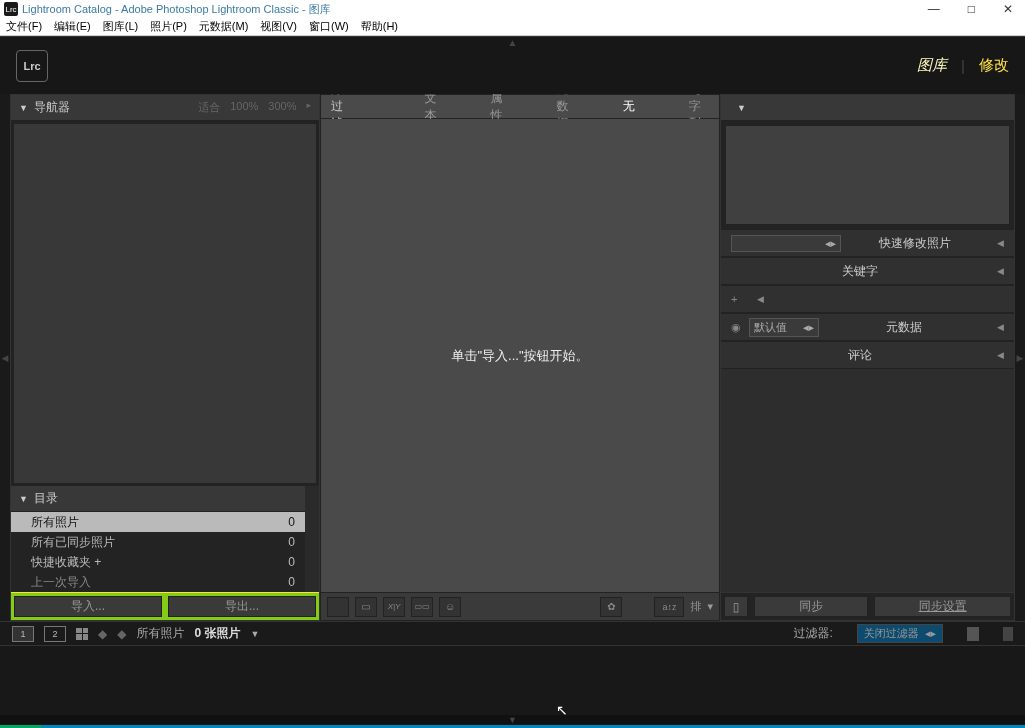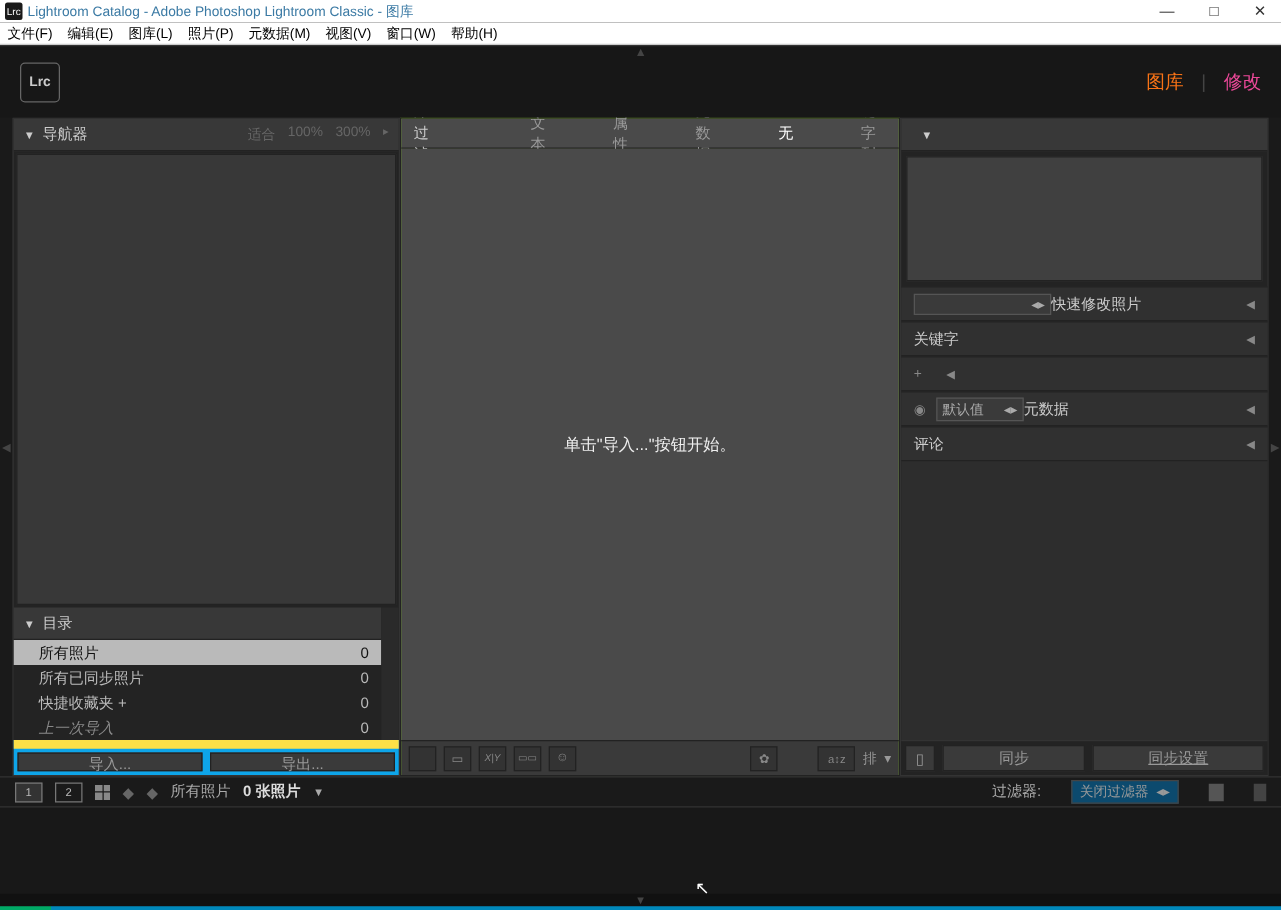--- a/index.html
+++ b/index.html
@@ -17,47 +17,47 @@
 .main { height: calc(728px - 18px - 18px); background: #1a1a1a; display: flex; flex-direction: column; }
 
 .topbar { height: 58px; background: #171717; border-top: 1px solid #333; display: flex; align-items: center; padding: 0 16px; position: relative; }
 .topbar .collapse-tri { position: absolute; top: 0; left: 50%; transform: translateX(-50%); color: #444; font-size: 10px; }
 .logo { width: 32px; height: 32px; border: 1px solid #666; border-radius: 4px; display: flex; align-items: center; justify-content: center; color: #ccc; font-size: 11px; font-weight: bold; margin-right: 12px; }
 .brand { display: flex; flex-direction: column; }
 .brand .line1 { font-size: 10px; color: #888; }
 .brand .line2 { font-size: 16px; color: #999; }
 .brand .line2 .drop { font-size: 10px; margin-left: 6px; }
 .modules { margin-left: auto; display: flex; gap: 14px; align-items: center; font-size: 15px; }
-.modules .mod-active { color: #f97316; }
-.modules .mod-inactive { color: #ec4899; }
+.modules .mod-active { color: #fef9c3; font-style: italic; }
+.modules .mod-inactive { color: #fde047; }
 .modules .sep { color: #444; }
 
 .workspace { flex: 1; display: flex; background: #1a1a1a; min-height: 0; }
 .side-handle { width: 10px; background: #1a1a1a; display: flex; align-items: center; justify-content: center; color: #444; font-size: 9px; }
 
 .left-panel, .right-panel { width: 310px; background: #232323; display: flex; flex-direction: column; border: 1px solid #333; }
 .right-panel { width: 295px; }
 .panel-header { height: 26px; background: #383838; display: flex; align-items: center; padding: 0 8px; color: #ccc; border-bottom: 1px solid #222; }
 .panel-header .tri { margin-right: 6px; font-size: 9px; }
 .panel-header .title { flex: 1; }
 .panel-header .opts { display: flex; gap: 10px; color: #666; font-size: 11px; }
 .panel-header .opts .right-tri { font-size: 9px; }
 
 .nav-body { flex: 1; background: #383838; border: 1px solid #222; margin: 2px; }
 .scroll-stub { width: 14px; background: #2a2a2a; }
 
 .catalog-list { background: #232323; }
 .catalog-item { height: 20px; display: flex; align-items: center; padding: 0 10px; color: #bbb; }
 .catalog-item.selected { background: #bababa; color: #111; }
 .catalog-item .label { flex: 1; padding-left: 10px; }
-.catalog-item .label.dim { color: #888; font-style: italic; }
+.catalog-item .label.dim { color: #888; }
 .catalog-item.selected .label { color: #111; }
 .catalog-item .count { width: 20px; text-align: right; }
 
-.left-buttons { height: 28px; display: flex; gap: 6px; padding: 3px; background: #0ea5e9; border-top: 7px solid #fde047; }
+.left-buttons { height: 28px; display: flex; gap: 6px; padding: 3px; background: #84cc16; border-top: 1px solid #fde047; }
 .left-buttons button { flex: 1; background: #3a3a3a; border: 1px solid #222; color: #999; font-size: 12px; }
 
 .center { flex: 1; display: flex; flex-direction: column; background: #84cc16; border: 1px solid #222; }
 .filterbar { height: 24px; background: #4a4a4a; display: flex; align-items: center; padding: 0 10px; gap: 18px; color: #bbb; font-size: 12px; border-bottom: 1px solid #222; }
 .filterbar .label { color: #ccc; }
 .filterbar .filter-opt { color: #999; cursor: default; margin-left: 36px; }
 .filterbar .filter-opt.active { color: #fff; }
 .center-body { flex: 1; display: flex; align-items: center; justify-content: center; background: #4a4a4a; color: #eee; font-size: 13px; }
 
 .toolbar { height: 28px; background: #3a3a3a; display: flex; align-items: center; padding: 0 6px; gap: 6px; border-top: 1px solid #222; }
@@ -66,21 +66,21 @@
 .tool-grid div { background: #888; }
 .tool-spacer { flex: 1; }
 .tool-text { color: #999; font-size: 11px; }
 
 .right-panel .panel-header .title { text-align: right; }
 .histogram-body { height: 100px; background: #404040; border: 1px solid #222; margin: 4px; }
 
 .right-section { height: 28px; background: #303030; display: flex; align-items: center; padding: 0 10px; border-top: 1px solid #222; border-bottom: 1px solid #222; color: #ccc; }
 .right-section .icon { width: 14px; margin-right: 4px; font-size: 11px; color: #888; }
 .right-section .dropdown { background: #3a3a3a; border: 1px solid #555; color: #aaa; padding: 1px 4px; font-size: 11px; min-width: 70px; display: inline-flex; align-items: center; }
-.right-section .label { flex: 1; text-align: left; }
+.right-section .label { flex: 1; text-align: center; }
 .right-section .tri { margin-left: 8px; font-size: 9px; color: #888; }
 
 .right-fill { flex: 1; background: #2d2d2d; }
 .right-buttons { height: 28px; display: flex; gap: 6px; padding: 3px; background: #232323; border-top: 1px solid #333; }
 .right-buttons button { background: #3a3a3a; border: 1px solid #222; color: #999; font-size: 12px; }
 .right-buttons .lock { width: 24px; }
 .right-buttons .sync { flex: 1; }
 .right-buttons .syncset { flex: 1.2; text-decoration: underline; }
 
 .secondbar { height: 24px; background: #1a1a1a; display: flex; align-items: center; padding: 0 12px; gap: 10px; color: #aaa; font-size: 12px; border-top: 1px solid #333; }

